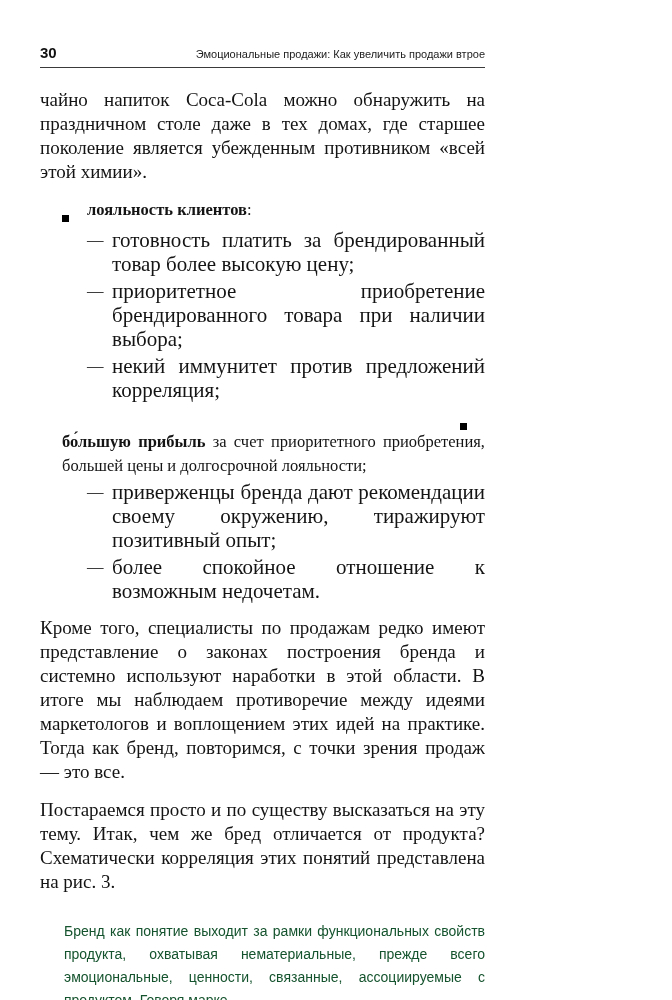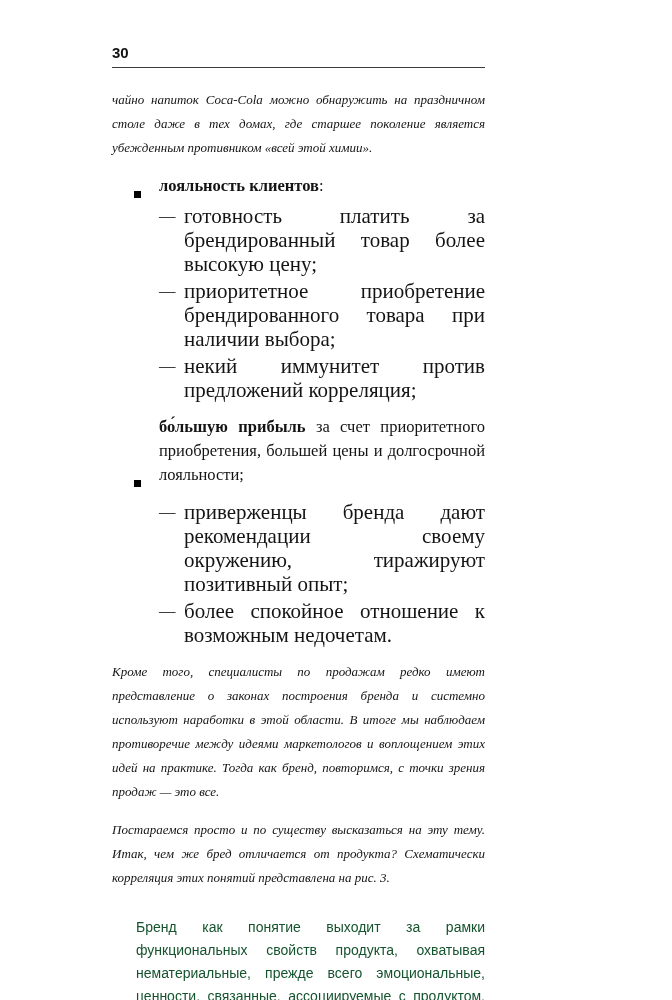--- a/index.html
+++ b/index.html
@@ -5,21 +5,21 @@
   html, body {
     margin: 0;
     padding: 0;
     background: #ffffff;
   }
   .page {
     width: 553px;
     height: 1000px;
     box-sizing: border-box;
     background: #ffffff;
-    padding: 44px 68px 0 112px;
+    padding: 44px 68px 0 40px;
     font-family: "Liberation Serif", serif;
     color: #141414;
     overflow: hidden;
   }
   .running-head {
     display: flex;
     justify-content: space-between;
     align-items: baseline;
     border-bottom: 1px solid #3a3a3a;
     padding-bottom: 6px;
@@ -30,25 +30,24 @@
     font-weight: bold;
     font-size: 15px;
     color: #111;
   }
   .running-title {
     font-size: 11px;
     color: #222;
   }
   p { margin: 0; }
   .para {
-    font-size: 13px;
+    font-size: 19px;
     line-height: 24px;
     text-align: justify;
     margin-bottom: 14px;
-    font-style: italic;
   }
   .bullet-item {
     display: flex;
     margin: 0 0 6px 22px;
     align-items: flex-end;
   }
   .bullet-marker {
     flex: none;
     width: 25px;
     padding-top: 8px;
@@ -78,39 +77,41 @@
     font-size: 16.5px;
     line-height: 24px;
   }
   .sub-text {
     font-size: 21px;
     line-height: 24px;
     text-align: justify;
     flex: auto;
   }
   .bullet-item.solo {
-    margin-bottom: 13px;
+    margin-bottom: 2px;
+    flex-direction: column;
   }
   .excerpt {
     margin: 26px 0 0 24px;
     font-family: "Liberation Sans", sans-serif;
     font-size: 14px;
     line-height: 23px;
     text-align: justify;
     color: #14532d;
   }
   b { font-weight: bold; }
 </style>
 </head>
 <body>
 
 <div class="page">
 
   <div class="running-head">
     <span class="page-number">30</span>
+    <span class="running-title">Эмоциональные продажи: Как увеличить продажи втрое</span>
   </div>
 
   <p class="para">чайно напиток Coca-Cola можно обнаружить на праздничном столе даже в тех домах, где старшее поколение является убежденным противником «всей этой химии».</p>
 
 
   <section>
 
     <div class="bullet-item">
       <span class="bullet-marker">
           <span class="sq"></span>

